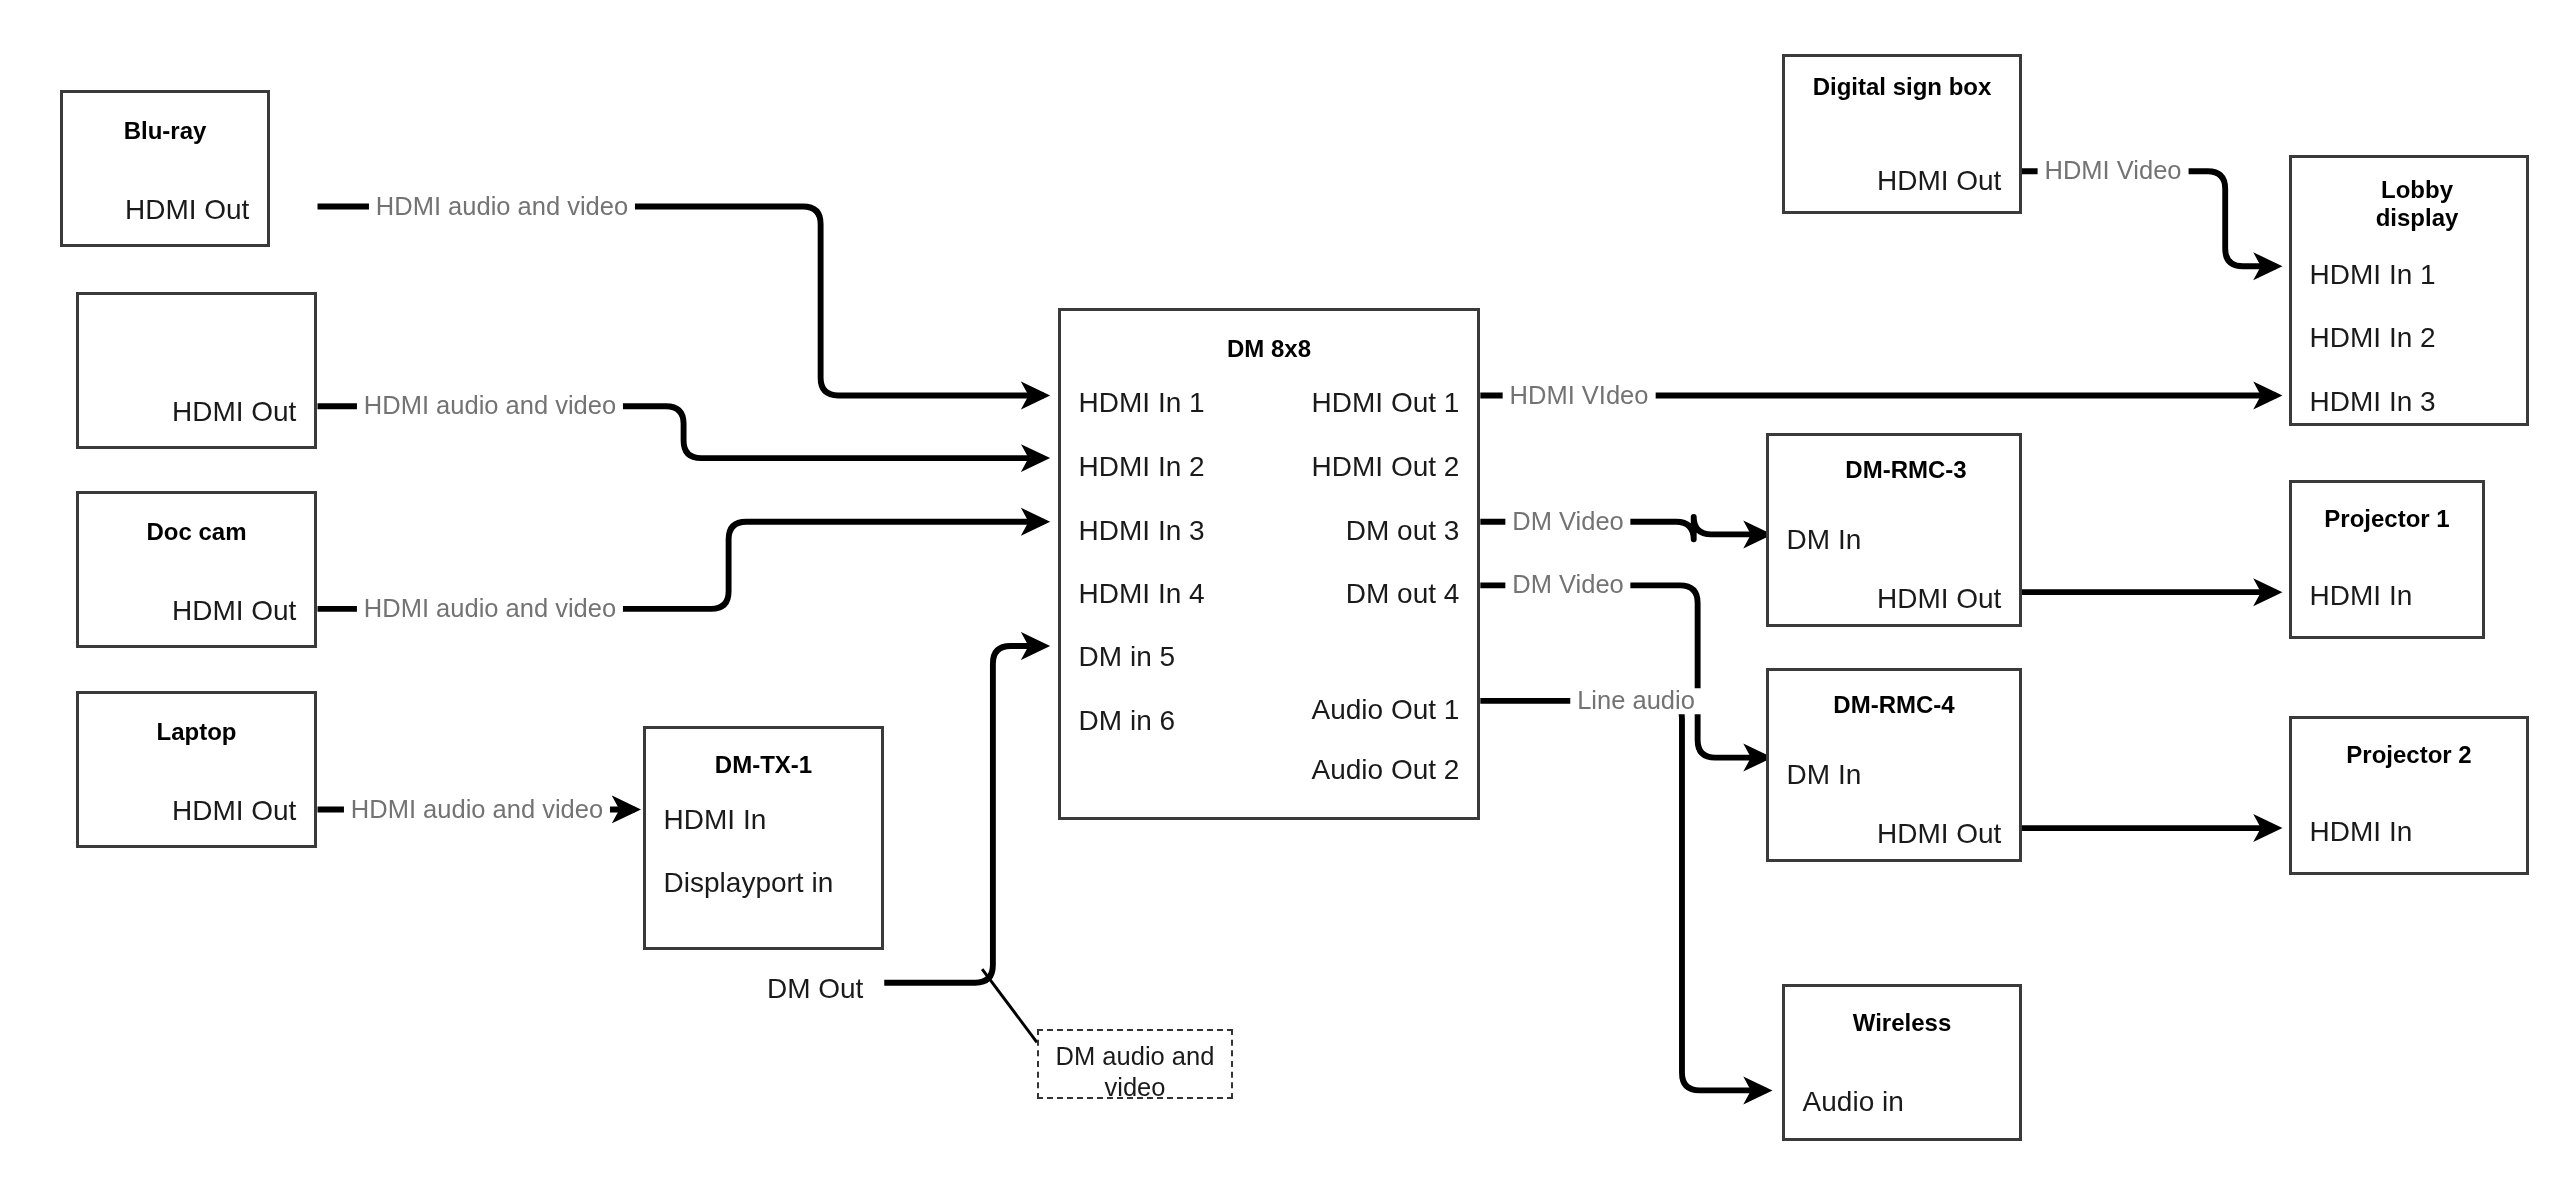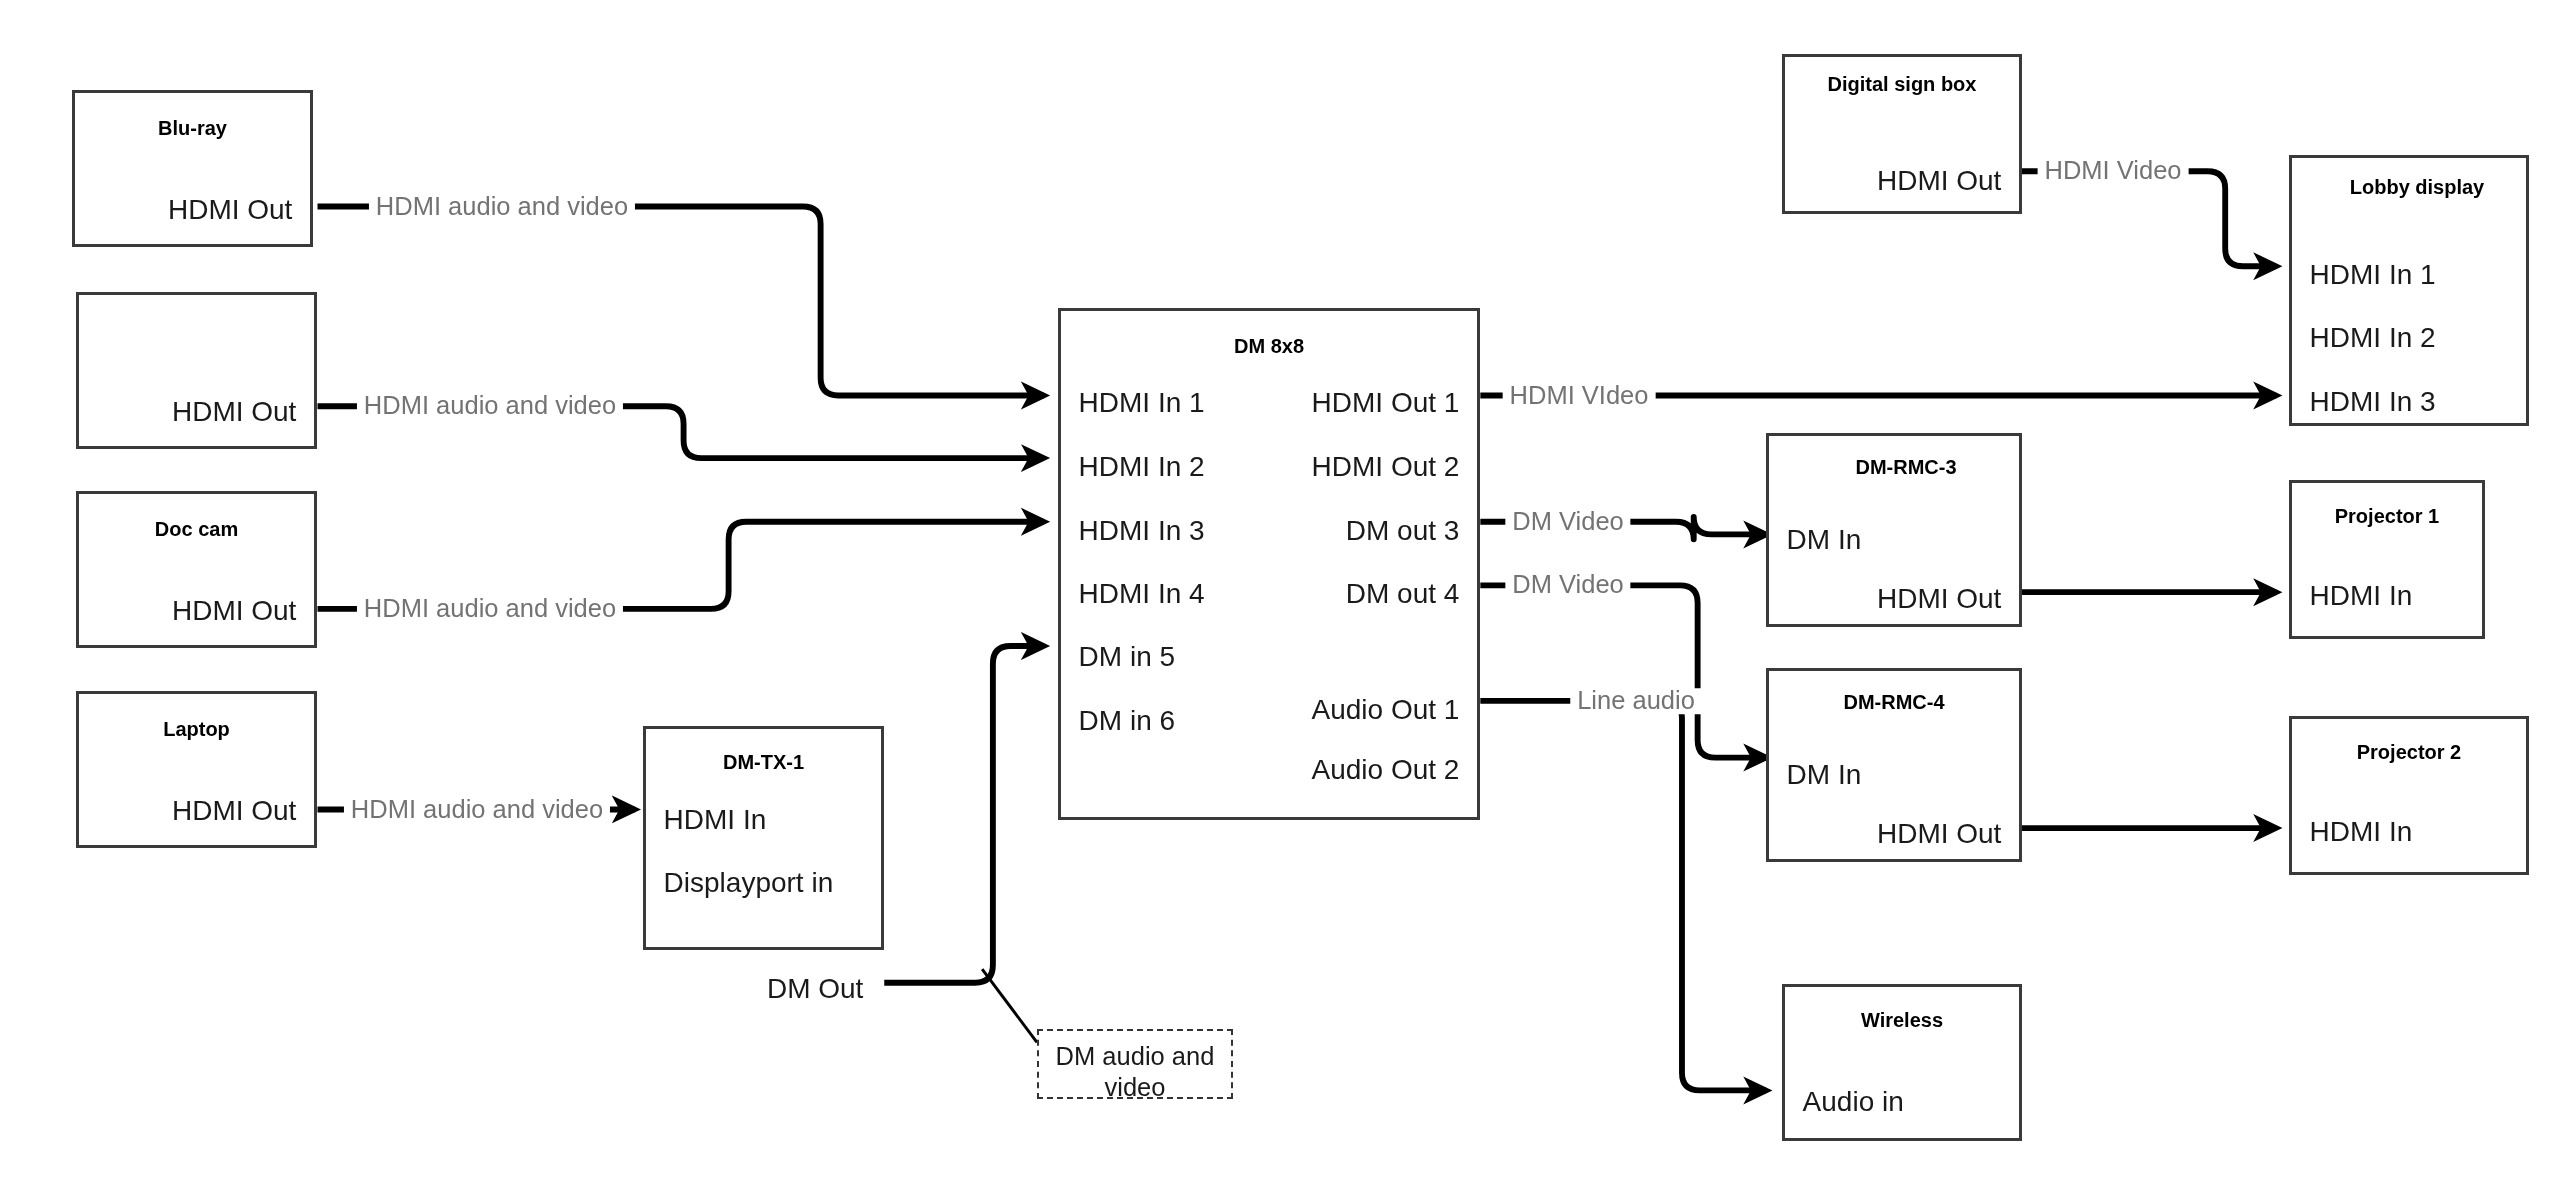--- a/index.html
+++ b/index.html
@@ -23,21 +23,21 @@
     border: 3.9px solid #3a3a3a;
     background: #ffffff;
     z-index: 3;
   }
   .box-title {
     position: absolute;
     left: 0;
     right: 0;
     text-align: center;
     font-weight: bold;
-    font-size: 20px;
+    font-size: 24px;
     color: #000000;
     line-height: 1.18;
   }
   .port {
     position: absolute;
     font-size: 28px;
     color: #1a1a1a;
     white-space: nowrap;
     line-height: 1;
   }
@@ -126,21 +126,21 @@
 
     <path class="wire" d="M 1512 598 H 1716 Q 1734 598 1734 616 V 756 Q 1734 774 1752 774 H 1804" marker-end="url(#arrow)"></path>
 
     <path class="wire" d="M 1512 716 H 1700 Q 1718 716 1718 734 V 1096 Q 1718 1114 1736 1114 H 1804" marker-end="url(#arrow)"></path>
 
     <path class="wire" d="M 2065 605 H 2325" marker-end="url(#arrow)"></path>
 
     <path class="wire" d="M 2065 846 H 2325" marker-end="url(#arrow)"></path>
   </svg>
 
-  <div class="box" style="left:72px; top:90px; width:241px; height:157px;">
+  <div class="box" style="left:60px; top:90px; width:210px; height:157px;">
     <div class="box-title" style="top:23.5px;">Blu-ray</div>
     <div class="port right" style="top:103px;">HDMI Out</div>
   </div>
 
   <div class="box" style="left:76px; top:292px; width:241px; height:157px;">
     <div class="port right" style="top:103px;">HDMI Out</div>
   </div>
 
   <div class="box" style="left:76px; top:491px; width:241px; height:157px;">
     <div class="box-title" style="top:23.5px;">Doc cam</div>

